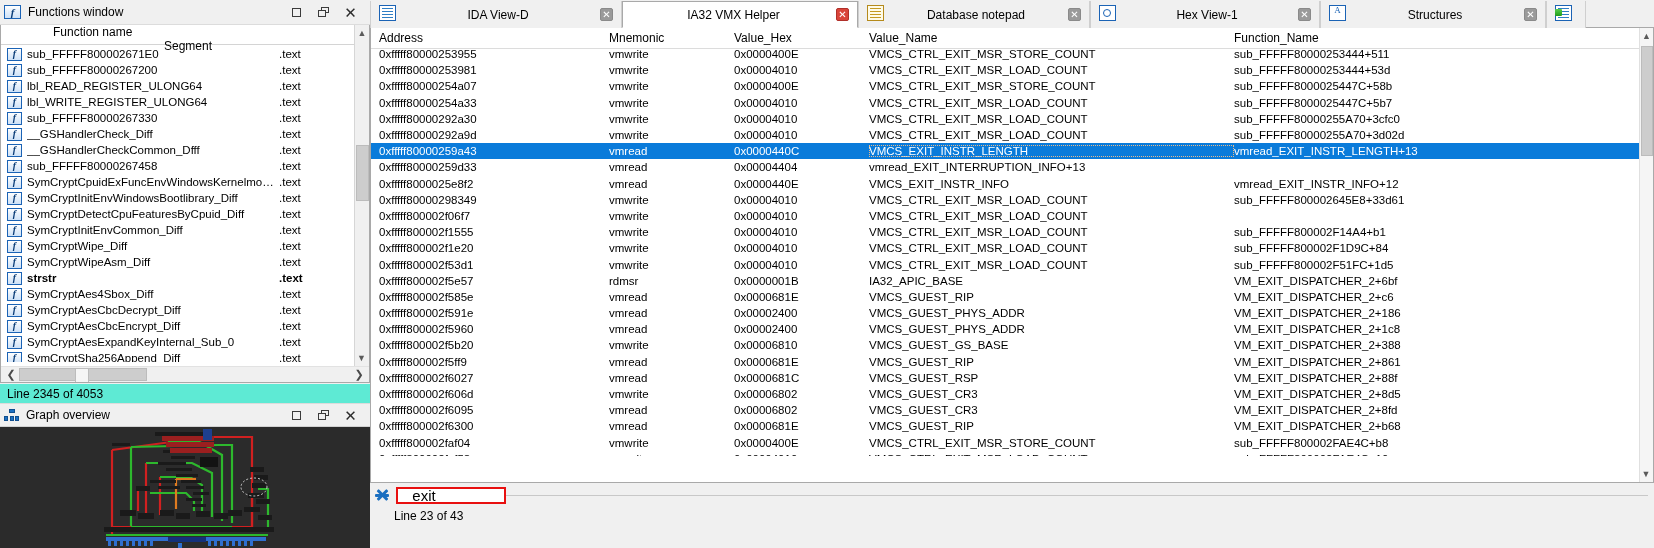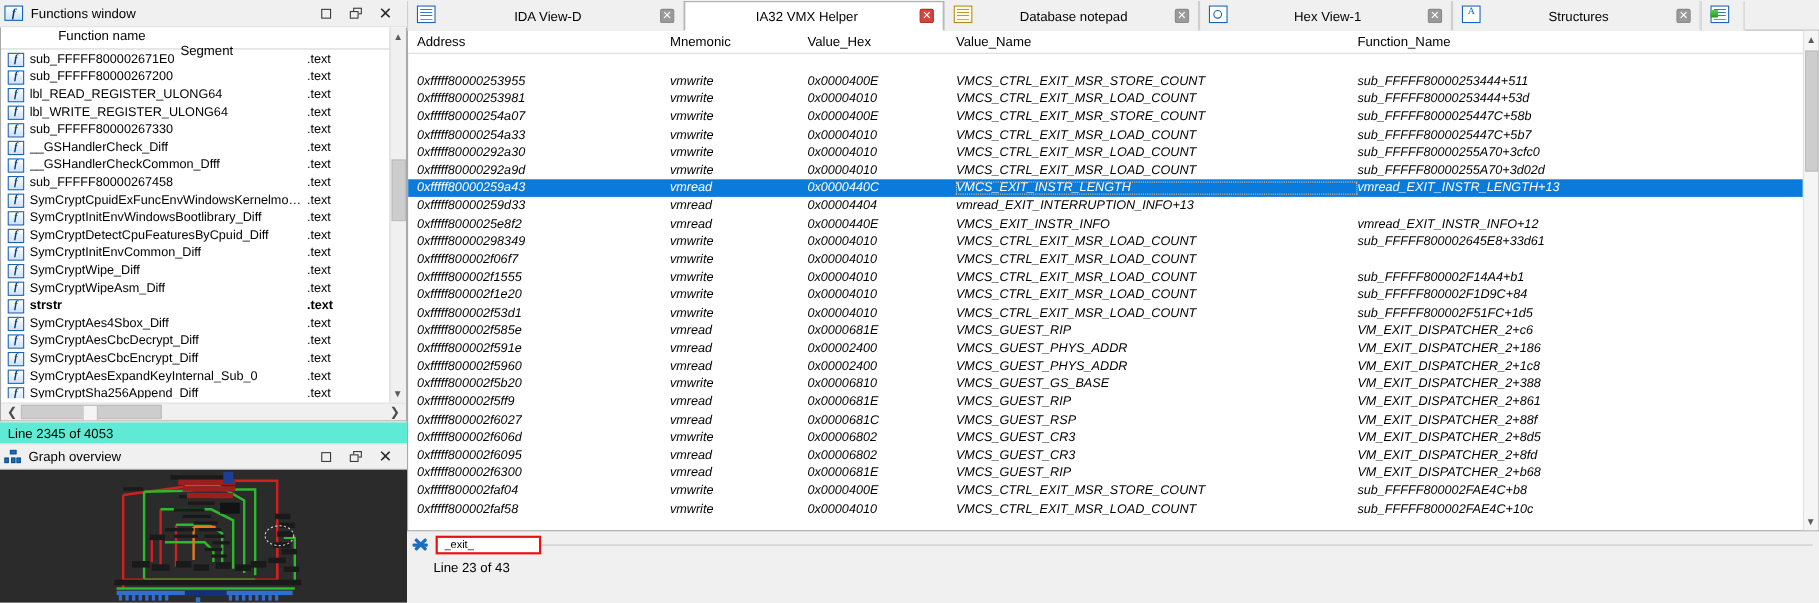--- a/index.html
+++ b/index.html
@@ -134,38 +134,38 @@
   .thead{display:flex;height:21px;align-items:center;background:#fff;border-bottom:1px solid #dcdcdc;
          font-size:12px;padding-left:8px;box-sizing:border-box;}
   .trow{display:flex;align-items:center;height:16.2px;padding-left:8px;box-sizing:border-box;font-size:11.5px;}
   .trow.sel{background:#0a7bda;color:#fff;}
   .cAddr{width:230px;}
   .cMnem{width:125px;}
   .cHex{width:135px;}
   .cVal{width:365px;}
   .cFn{flex:1;}
   .trow.sel .cVal{outline:1px dotted #e8b98a;outline-offset:-1px;display:inline-block;}
-  .tbody{position:absolute;left:0;top:38px;right:14px;height:410px;overflow:hidden;font-style:italic;}
+  .tbody{position:absolute;left:0;top:18px;right:14px;height:410px;overflow:hidden;}
 
   .mvsb{position:absolute;right:0;top:0;width:14px;bottom:0;background:#f5f5f5;border-left:1px solid #e0e0e0;box-sizing:border-box;}
   .mvsb .arw{height:16px;display:flex;align-items:center;justify-content:center;color:#5a5a5a;font-size:9px;cursor:pointer;}
   .mvsb .thumb{position:absolute;left:1px;width:12px;background:#cdcdcd;border:1px solid #bcbcbc;box-sizing:border-box;cursor:pointer;}
 
   
   .filterbar{position:absolute;left:0;top:484px;width:1284px;height:22px;background:#f0f0f0;
              display:flex;align-items:center;box-sizing:border-box;}
   .fx{width:16px;height:16px;margin-left:4px;position:relative;flex:none;cursor:pointer;}
   .fx:before,.fx:after{content:"";position:absolute;left:7px;top:1px;width:3px;height:14px;
     background:#1b6fc0;border-radius:1px;}
   .fx:before{transform:rotate(45deg);} .fx:after{transform:rotate(-45deg);}
   .fx span{position:absolute;left:1px;top:6.5px;width:14px;height:3px;background:#1b6fc0;border-radius:1px;}
   .finput{
-    margin-left:6px;height:17px;line-height:17px;width:96px;
+    margin-left:6px;height:17px;line-height:17px;width:110px;
     border:2px solid #e81010;background:#fff;box-sizing:border-box;
-    font-size:10px;padding-left:6px;color:#000;outline:none;
+    font-size:15px;padding-left:6px;color:#000;outline:none;
     font-family:"Liberation Sans",sans-serif;
   }
   .frule{flex:1;height:1px;background:#c8c8c8;margin-left:0px;margin-right:6px;}
   .main-status{position:absolute;left:0;top:506px;width:1264px;height:20px;line-height:20px;
                font-size:12px;padding-left:8px;box-sizing:border-box;background:#f0f0f0;margin-left:16px;}
   .bottomfill{position:absolute;left:0;top:526px;width:1284px;height:22px;background:#f0f0f0;}
 </style>
 </head>
 <body>
 
@@ -556,20 +556,27 @@
             <span class="cFn">sub_FFFFF800002F1D9C+84</span>
           </div>
           <div class="trow">
             <span class="cAddr">0xfffff800002f53d1</span>
             <span class="cMnem">vmwrite</span>
             <span class="cHex">0x00004010</span>
             <span class="cVal">VMCS_CTRL_EXIT_MSR_LOAD_COUNT</span>
             <span class="cFn">sub_FFFFF800002F51FC+1d5</span>
           </div>
           <div class="trow">
+            <span class="cAddr">0xfffff800002f5e57</span>
+            <span class="cMnem">rdmsr</span>
+            <span class="cHex">0x0000001B</span>
+            <span class="cVal">IA32_APIC_BASE</span>
+            <span class="cFn">VM_EXIT_DISPATCHER_2+6bf</span>
+          </div>
+          <div class="trow">
             <span class="cAddr">0xfffff800002f585e</span>
             <span class="cMnem">vmread</span>
             <span class="cHex">0x0000681E</span>
             <span class="cVal">VMCS_GUEST_RIP</span>
             <span class="cFn">VM_EXIT_DISPATCHER_2+c6</span>
           </div>
           <div class="trow">
             <span class="cAddr">0xfffff800002f591e</span>
             <span class="cMnem">vmread</span>
             <span class="cHex">0x00002400</span>

